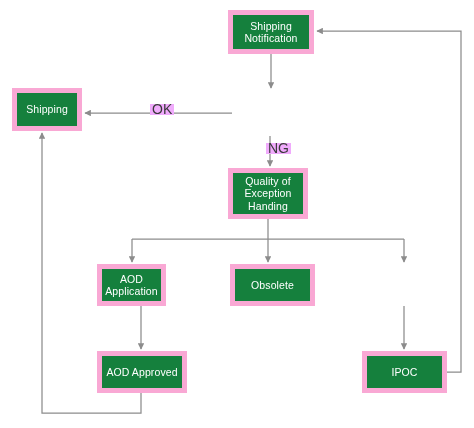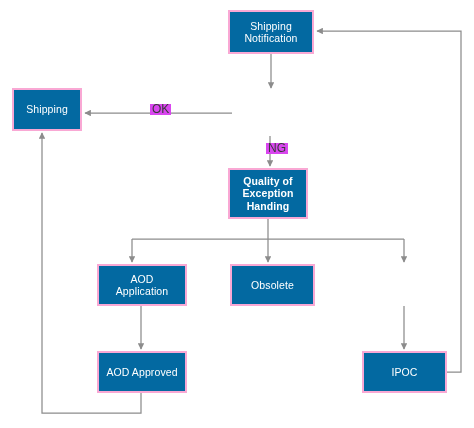--- a/index.html
+++ b/index.html
@@ -31,22 +31,22 @@
     align-items: center;
     justify-content: center;
     text-align: center;
     color: #ffffff;
     font-size: 10.5px;
     line-height: 12.5px;
     letter-spacing: 0.1px;
     z-index: 3;
   }
   .node.process {
-    background: #0369a1;
-    border: 2px solid #f9a8d4;
+    background: #15803d;
+    border: 5px solid #f9a8d4;
     justify-content: center;
   }
   .node .label {
     padding: 0 3px;
     white-space: pre-line;
   }
   .diamond-wrap {
     position: absolute;
     z-index: 3;
   }
@@ -59,23 +59,23 @@
     display: flex;
     align-items: center;
     justify-content: center;
     color: #ffffff;
     font-size: 10.5px;
     line-height: 12.5px;
     letter-spacing: 0.1px;
   }
   .edge-label {
     position: absolute;
-    font-size: 12px;
+    font-size: 14px;
     color: #3a3a3a;
-    background: #d946ef;
+    background: #f0abfc;
     padding: 0 2px;
     line-height: 11px;
     z-index: 2;
     white-space: nowrap;
   }
 </style>
 </head>
 <body>
 
 <div id="canvas">
@@ -117,27 +117,27 @@
   <div class="node process" style="left:228px; top:10px; width:86px; height:44px;">
     <span class="label">Shipping
 Notification</span>
   </div>
 
   <div class="node process" style="left:12px; top:88px; width:70px; height:43px;">
     <span class="label">Shipping</span>
   </div>
 
 
-  <div class="node process" style="left:228px; top:168px; width:80px; height:51px;font-weight:bold;">
+  <div class="node process" style="left:228px; top:168px; width:80px; height:51px;">
     <span class="label">Quality of
 Exception
 Handing</span>
   </div>
 
-  <div class="node process" style="left:97px; top:264px; width:90px; height:42px;">
+  <div class="node process" style="left:97px; top:264px; width:69px; height:42px;">
     <span class="label">AOD
 Application</span>
   </div>
 
   <div class="node process" style="left:230px; top:264px; width:85px; height:42px;">
     <span class="label">Obsolete</span>
   </div>
 
 
   <div class="node process" style="left:97px; top:351px; width:90px; height:42px;">

